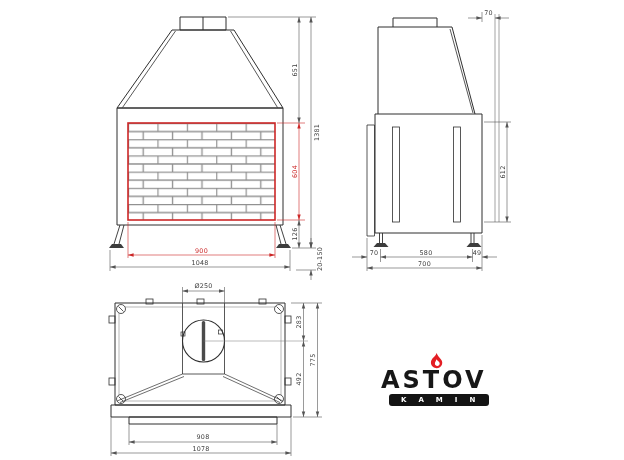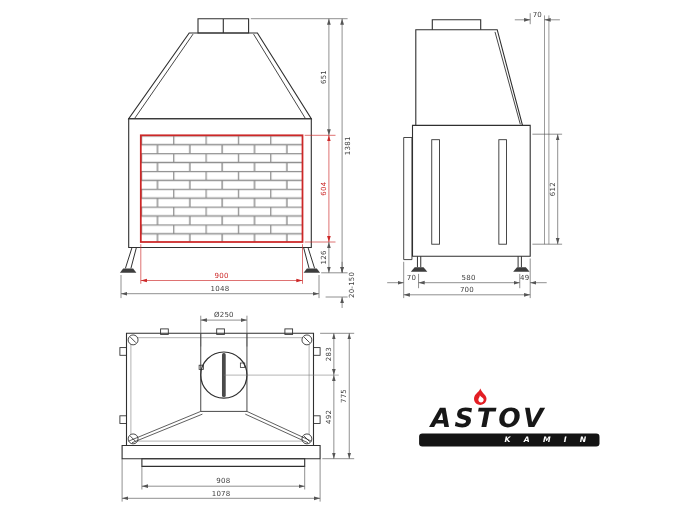--- a/index.html
+++ b/index.html
@@ -1,27 +1,27 @@
 <!DOCTYPE html>
 <html><head>
 <meta charset="utf-8">
 <style>
   html,body{margin:0;padding:0;background:#fff;}
   .canvas{position:relative;width:624px;height:460px;background:#ffffff;overflow:hidden;
           font-family:"DejaVu Sans",sans-serif;}
   svg text{font-family:"DejaVu Sans",sans-serif;}
   .dimtxt{font-size:6.4px;fill:#3d3d3d;letter-spacing:.2px;}
   .dimtxt.red{fill:#cc2727;}
-  .logo{position:absolute;left:381px;top:352px;width:116px;text-align:right;font-style:italic;}
+  .logo{position:absolute;left:381px;top:352px;width:116px;text-align:left;}
   .logo-flame{position:absolute;left:48px;top:1px;width:15px;height:17px;}
   .logo-word{margin-top:16px;font-weight:bold;font-size:24px;letter-spacing:3px;
              color:#171717;line-height:1;}
-  .logo-bar{margin:2px auto 0;width:117px;height:12px;background:#141414;border-radius:3px;
+  .logo-bar{margin:2px auto 0;width:100px;height:12px;background:#141414;border-radius:3px;
             color:#fff;font-size:7px;font-weight:bold;line-height:12px;
-            letter-spacing:12px;text-indent:12px;white-space:nowrap;overflow:hidden;padding-left:47px;}
+            letter-spacing:12px;text-indent:12px;white-space:nowrap;overflow:hidden;}
 </style>
 </head>
 <body>
 
 <div class="canvas">
 
 <svg width="624" height="460" viewBox="0 0 624 460">
   <defs>
     <marker id="ab" markerWidth="7" markerHeight="6" refX="5.6" refY="2.5" orient="auto-start-reverse" markerUnits="userSpaceOnUse">
       <path d="M0 .8 L5.6 2.5 L0 4.2 Z" fill="#555"></path>

